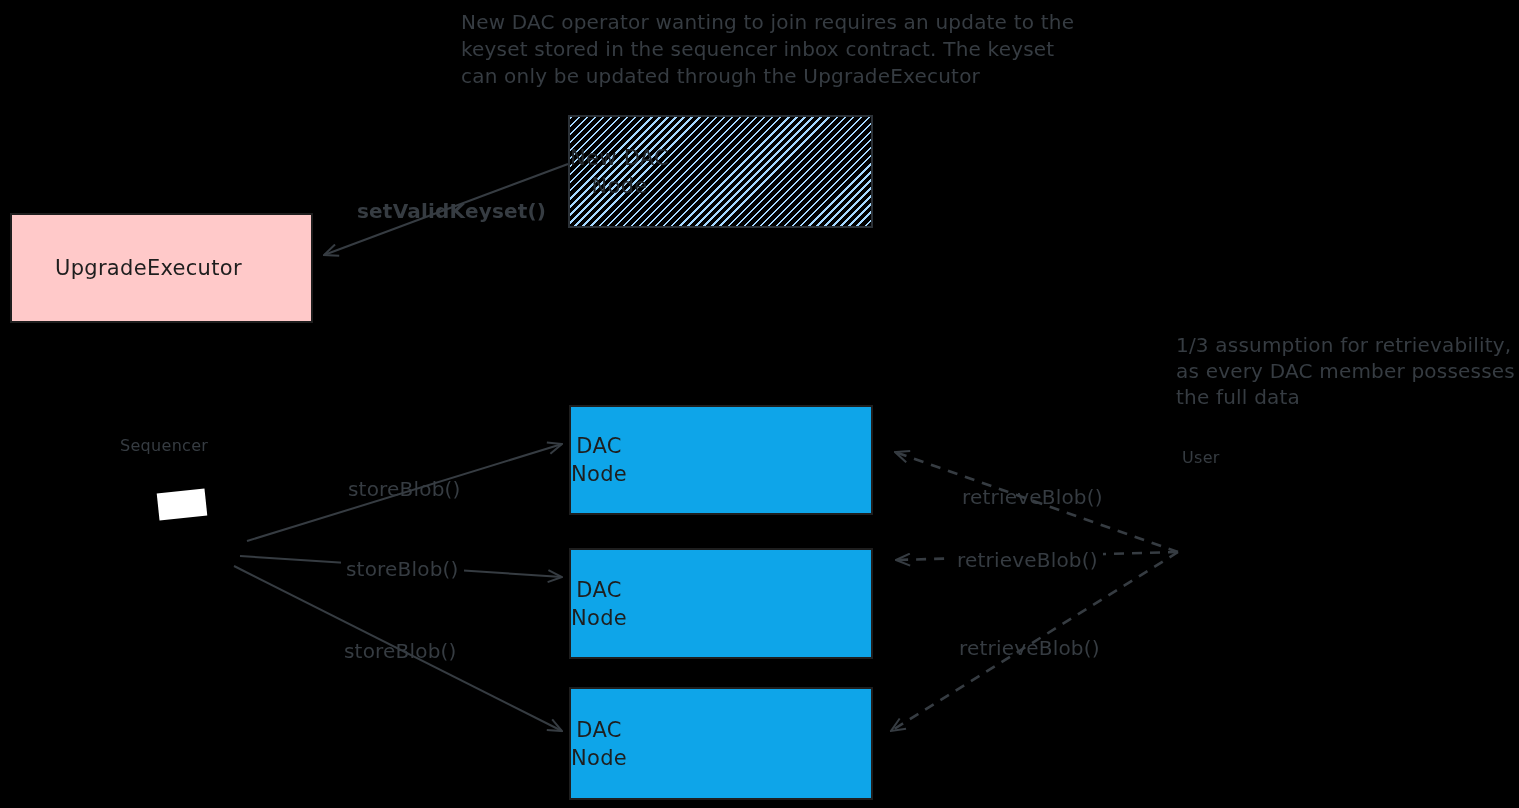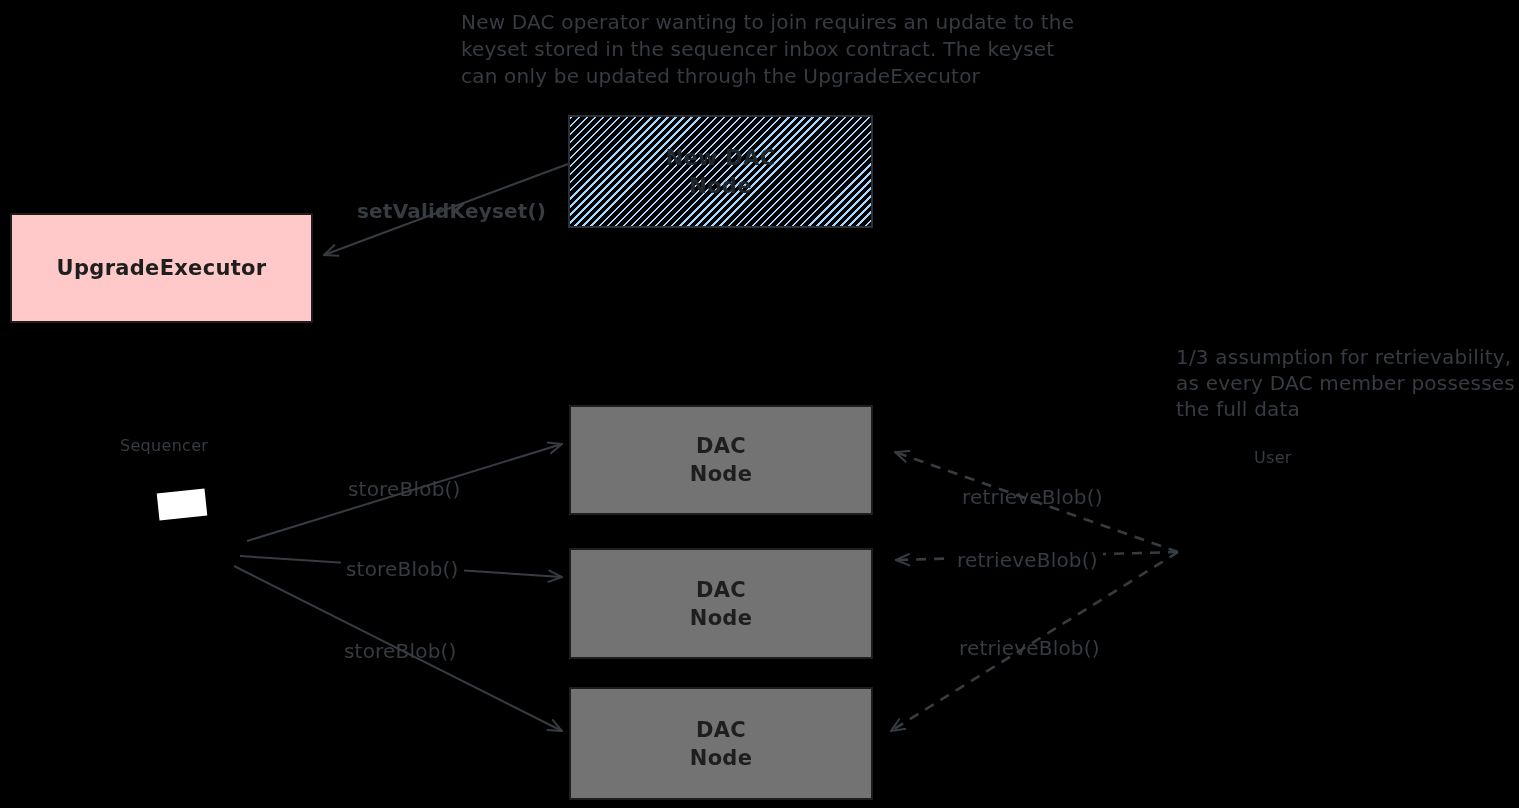--- a/index.html
+++ b/index.html
@@ -6,57 +6,57 @@
   .canvas{
     position:relative;width:1519px;height:808px;background:#000000;
     font-family:"DejaVu Sans", sans-serif;overflow:hidden;
   }
   .arrows{position:absolute;left:0;top:0;width:1519px;height:808px;pointer-events:none;}
   .note{
     position:absolute;color:#363c42;font-size:20px;line-height:27px;
     white-space:pre-line;letter-spacing:.2px;
   }
   .box{
-    position:absolute;display:flex;align-items:center;justify-content:center;
+    position:absolute;display:flex;align-items:center;justify-content:flex-start;
     text-align:center;color:#1e1e1e;font-size:21px;line-height:28px;
-    white-space:pre-line;font-weight:700;letter-spacing:.3px;
+    white-space:pre-line;font-weight:400;letter-spacing:.3px;
     border:2.5px solid #1e1e1e;box-sizing:border-box;
   }
-  .box-pink{left:10px;top:213px;width:303px;height:110px;background:#ffc9c9;}
-  .box-blue{left:569px;width:304px;background:#737373;}
+  .box-pink{left:10px;top:213px;width:303px;height:110px;background:#ffc9c9;padding-left:43px;}
+  .box-blue{left:569px;width:304px;background:#0ea5e9;}
   .box-blue.b1{top:405px;height:110px;}
   .box-blue.b2{top:548px;height:111px;}
   .box-blue.b3{top:687px;height:113px;}
   .box-hatch{
     left:568px;top:115px;width:305px;height:113px;
     border:2px solid #2b3137;color:#21262b;
     background:repeating-linear-gradient(135deg,
       #a5d8ff 0px, #a5d8ff 1.7px, transparent 1.7px, transparent 5.7px);
   }
   .actor-label{position:absolute;color:#363c42;font-size:16px;letter-spacing:.3px;}
   .seq-label{left:120px;top:436px;}
-  .user-label{left:1254px;top:448px;text-align:right;}
+  .user-label{left:1182px;top:448px;text-align:right;}
   .edge-label{
     position:absolute;color:#363c42;font-size:20px;letter-spacing:.2px;
     white-space:nowrap;
   }
   .edge-label.mask{background:#000;padding:1px 5px;}
   .lbl-svk{left:357px;top:199px;font-weight:bold;}
   .lbl-store1{left:348px;top:477px;}
   .lbl-store2{left:341px;top:556px;}
   .lbl-store3{left:344px;top:639px;}
   .lbl-retr1{left:962px;top:485px;}
   .lbl-retr2{left:952px;top:547px;}
   .lbl-retr3{left:959px;top:636px;}
   .seq-screen{
     position:absolute;left:158px;top:491px;width:48px;height:27px;
     background:#ffffff;transform:rotate(-6deg);
   }
   .note-top{left:461px;top:9px;width:660px;}
-  .note-right{left:1176px;top:344px;width:340px;line-height:26px;}
+  .note-right{left:1176px;top:332px;width:340px;line-height:26px;}
   .note-bottom-left{left:40px;top:701px;width:300px;}
 </style>
 </head>
 <body>
 
 <div class="canvas">
 
   <svg class="arrows" viewBox="0 0 1519 808" xmlns="http://www.w3.org/2000/svg">
     <defs>
       <marker id="ah" viewBox="0 0 16 14" refX="15" refY="7" markerWidth="16" markerHeight="14" markerUnits="userSpaceOnUse" orient="auto">

